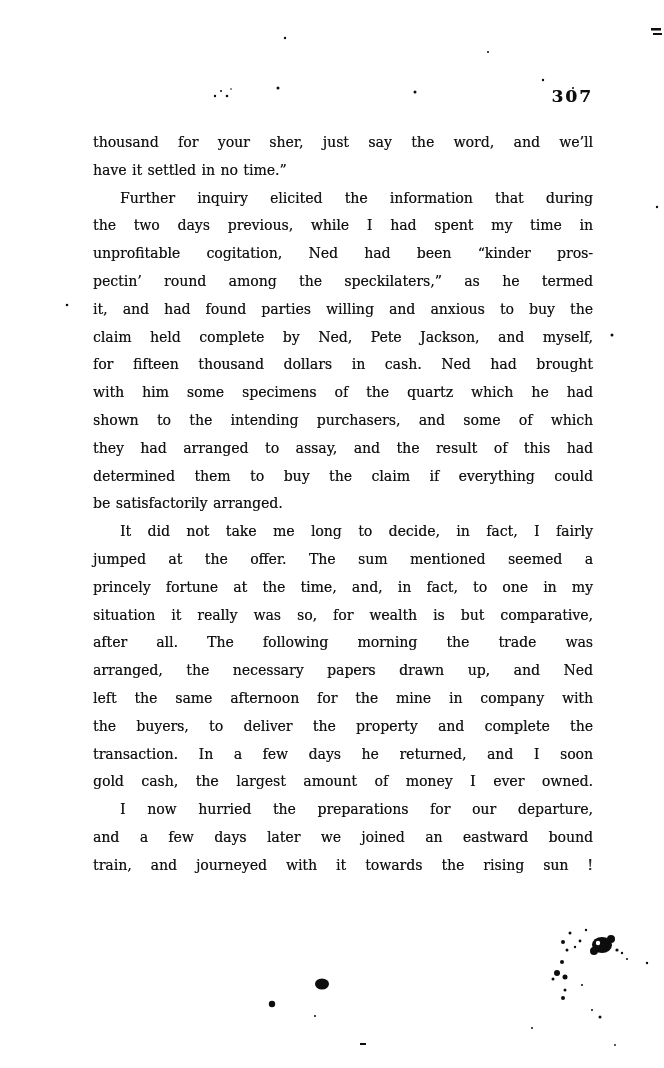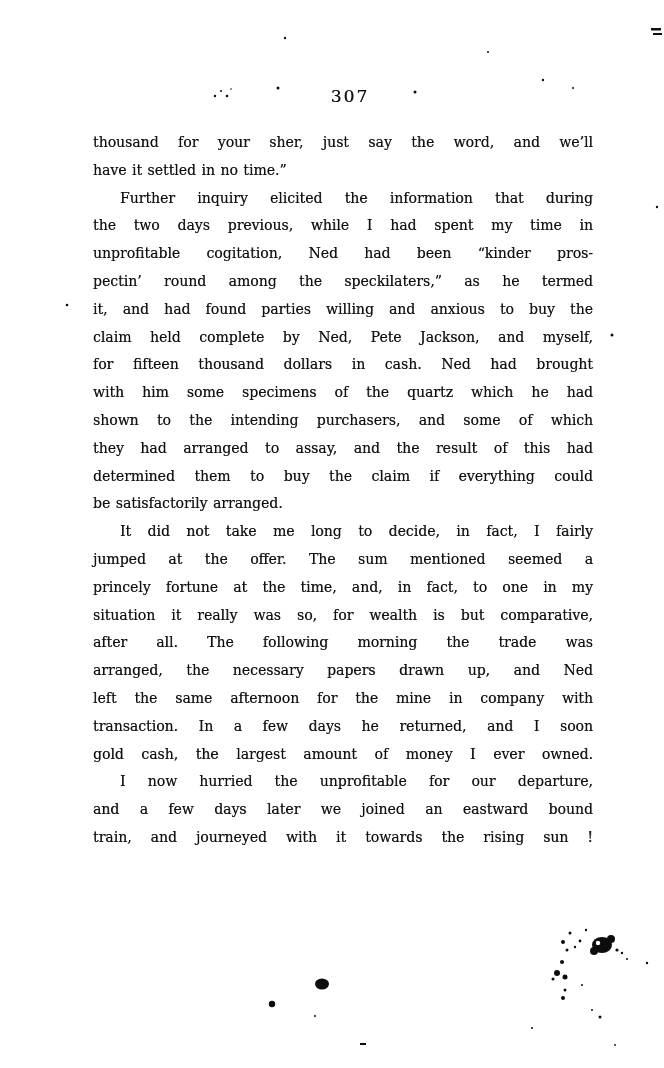--- a/index.html
+++ b/index.html
@@ -16,24 +16,24 @@
     font-family: "DejaVu Serif", "Liberation Serif", serif;
     color: #101010;
   }
   .text-block {
     position: absolute;
     left: 93px;
     top: 84px;
     width: 500px;
   }
   .page-number {
-    text-align: center;
+    text-align: right;
     padding-left: 14px;
     font-size: 17px;
-    font-weight: 400;
+    font-weight: 700;
     letter-spacing: 2px;
     color: #0d0d0d;
     text-shadow: 0.3px 0.3px 0 rgba(0,0,0,0.6);
     margin: 0 0 21px 0;
     line-height: 24px;
   }
   .paragraph { margin: 0; }
   .line {
     font-size: 14px;
     line-height: 27.8px;
@@ -83,25 +83,26 @@
           <div class="line endline">be satisfactorily arranged.</div>
         </div>
         <div class="paragraph">
           <div class="line indent">It did not take me long to decide, in fact, I fairly</div>
           <div class="line">jumped at the offer.  The sum mentioned seemed a</div>
           <div class="line">princely fortune at the time, and, in fact, to one in my</div>
           <div class="line">situation it really was so, for wealth is but comparative,</div>
           <div class="line">after all.  The following morning the trade was</div>
           <div class="line">arranged, the necessary papers drawn up, and Ned</div>
           <div class="line">left the same afternoon for the mine in company with</div>
+          <div class="line">the buyers, to deliver the property and complete the</div>
           <div class="line">transaction.  In a few days he returned, and I soon</div>
           <div class="line">gold cash, the largest amount of money I ever owned.</div>
         </div>
         <div class="paragraph">
-          <div class="line indent">I now hurried the unprofitable for our departure,</div>
+          <div class="line indent">I now hurried the preparations for our departure,</div>
           <div class="line">and a few days later we joined an eastward bound</div>
           <div class="line">train, and journeyed with it towards the rising sun !</div>
         </div>
       </div>
   </div>
 
   <svg class="noise" viewBox="0 0 664 1068" xmlns="http://www.w3.org/2000/svg" aria-hidden="true">
     <g fill="#0d0d0d">
 
       <circle cx="215" cy="96" r="1.2"></circle>

